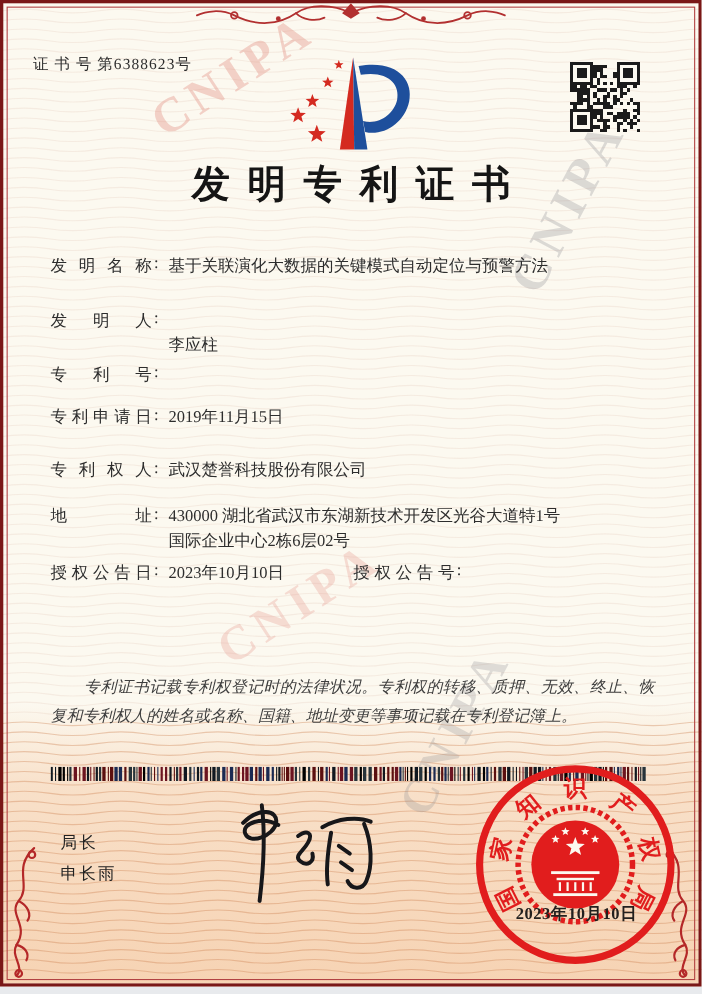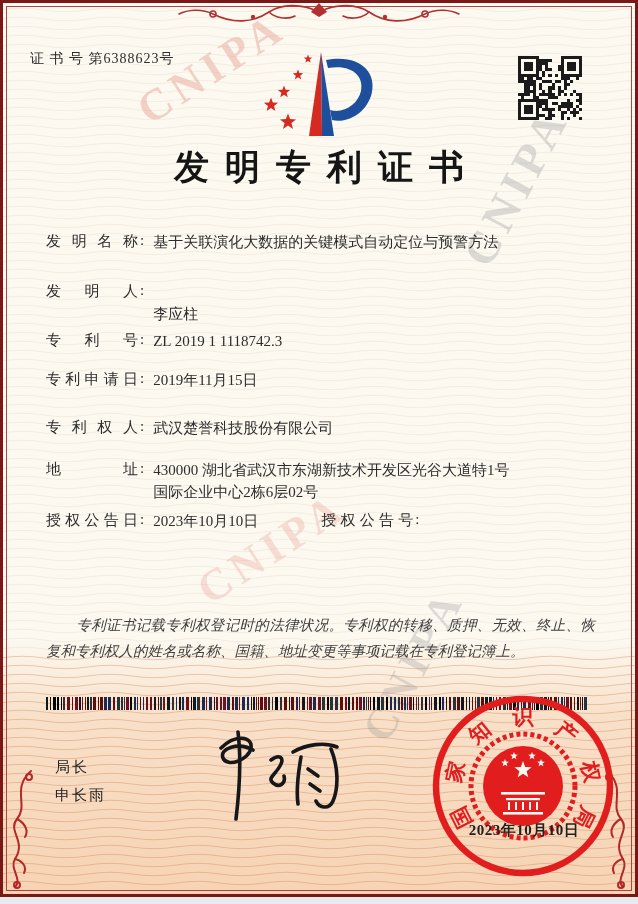--- a/index.html
+++ b/index.html
@@ -371,21 +371,20 @@
         <span class="lbl">发明人</span>
           <span class="colon">:</span>
         <span class="val">
           <br>
           <span>李应柱</span>
         </span>
       </div>
       <div class="row r-pno">
         <span class="lbl">专利号</span>
           <span class="colon">:</span>
-        <span class="val">ZL 2019 1 1118742.3</span>
       </div>
       <div class="row r-fdate">
         <span class="lbl">专利申请日</span>
           <span class="colon">:</span>
         <span class="val">2019年11月15日</span>
       </div>
       <div class="row r-patentee">
         <span class="lbl">专利权人</span>
           <span class="colon">:</span>
         <span class="val">武汉楚誉科技股份有限公司</span>

